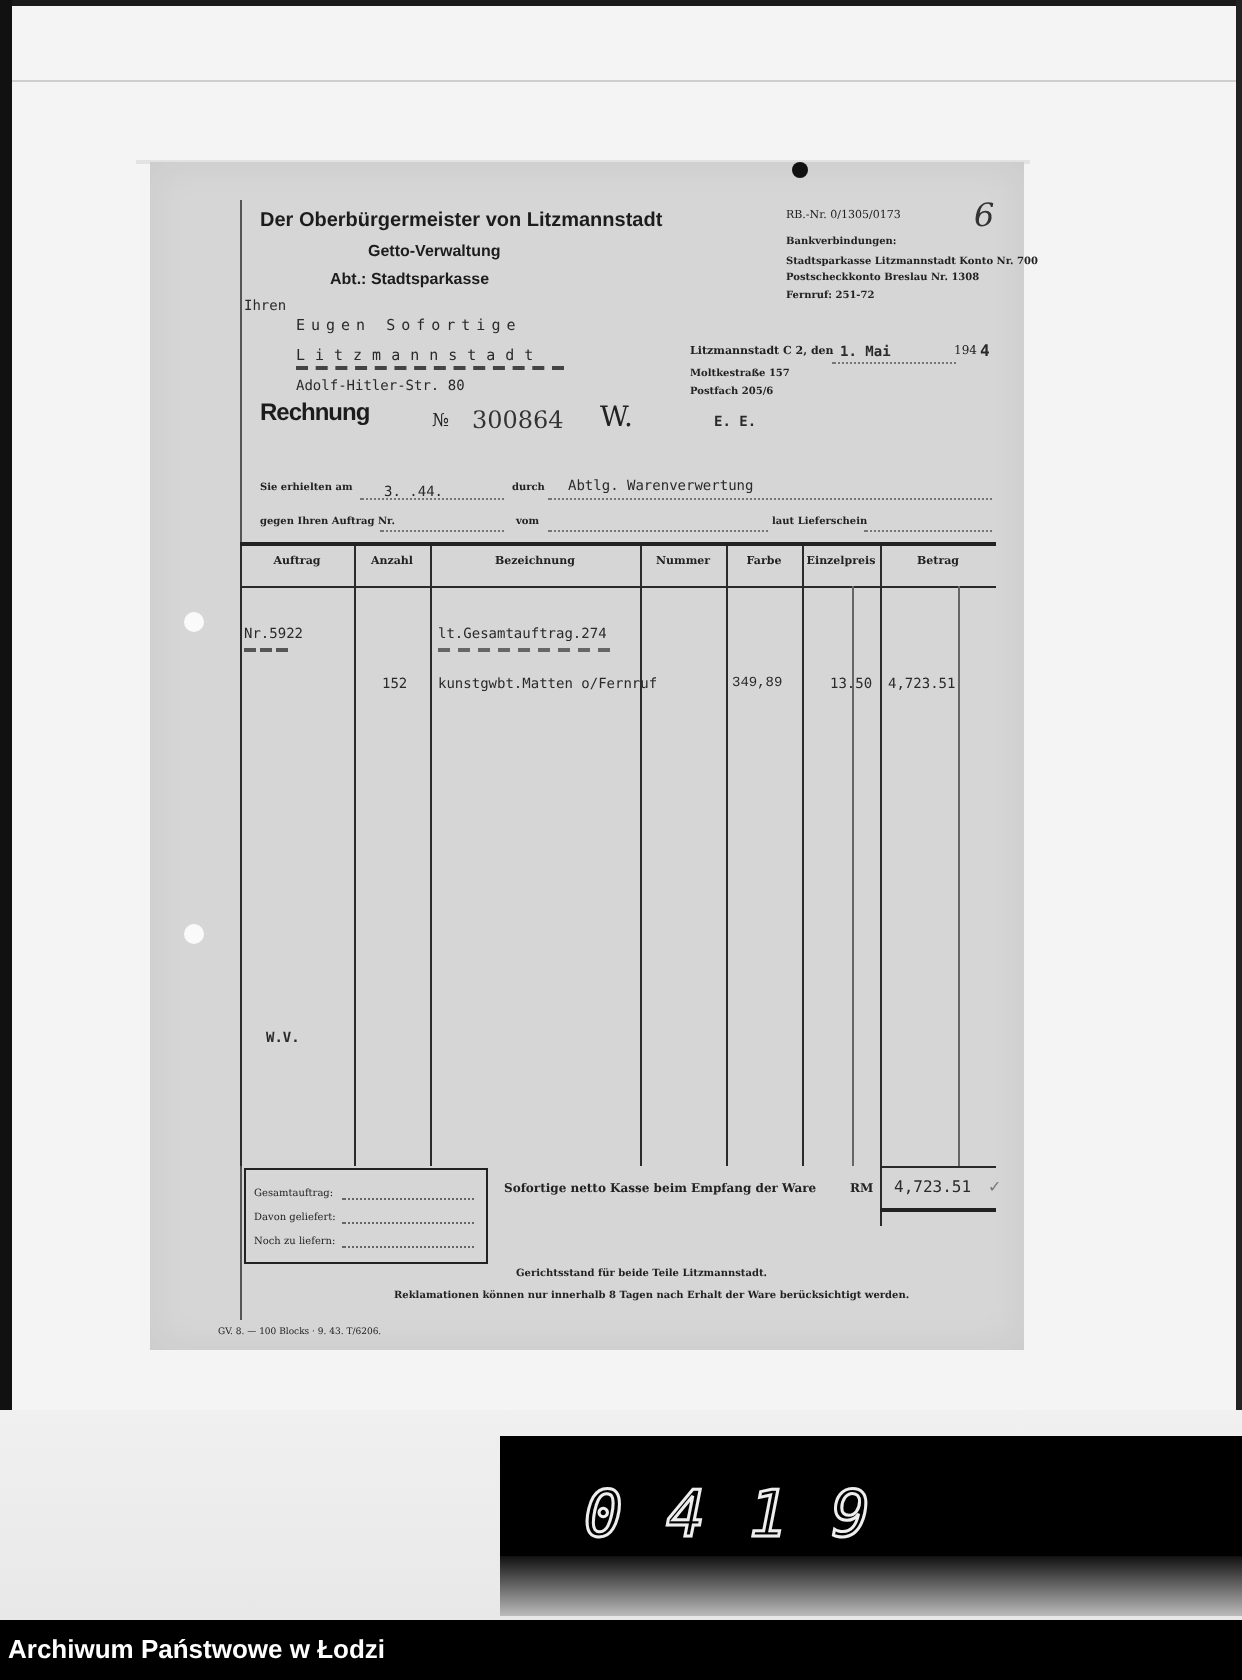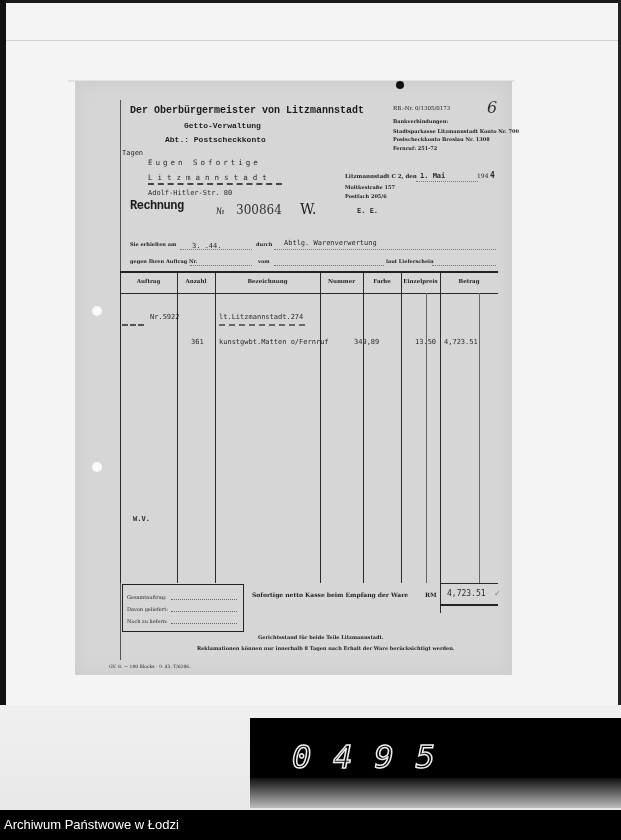--- a/index.html
+++ b/index.html
@@ -15,21 +15,21 @@
 
     .paper {
       position: absolute; left: 75px; top: 81px; width: 437px; height: 594px;
       background: #d6d6d6;
       box-shadow: inset 0 0 20px rgba(0,0,0,0.06);
     }
     .paper-edge { position: absolute; left: 68px; top: 80px; width: 447px; height: 2px; background: #e2e2e2; }
     .punch { position: absolute; width: 10px; height: 10px; border-radius: 50%; background: #fafafa; }
     .ink-dot { position: absolute; width: 8px; height: 8px; border-radius: 50%; background: #111; }
 
-    .fraktur { font-family: Liberation Mono, monospace; font-weight: bold; color: #1c1c1c; }
+    .fraktur { font-family: Liberation Sans, sans-serif; font-weight: bold; color: #1c1c1c; }
     .type { font-family: "DejaVu Sans Mono", monospace; color: #2a2a2a; }
     .small { font-family: "DejaVu Serif", serif; color: #222; }
     .abs { position: absolute; white-space: nowrap; }
 
     .dotted-line { position: absolute; border-bottom: 1px dotted #777; height: 0; }
     .vline { position: absolute; width: 1px; background: #2a2a2a; }
     .hline { position: absolute; height: 1px; background: #2a2a2a; }
     .thick { height: 2px; background: #222; }
 
     .th { position: absolute; top: 278px; font-size: 5.5px; font-weight: bold; text-align: center; color: #222; font-family: "DejaVu Serif", serif; }
@@ -42,21 +42,21 @@
     .counter-black { position: absolute; left: 250px; top: 718px; width: 371px; height: 60px; background: #000; }
     .counter-fade { position: absolute; left: 250px; top: 778px; width: 371px; height: 30px; background: linear-gradient(#111, #bbb); }
     .counter-digits {
       position: absolute; left: 292px; top: 738px;
       font-family: "DejaVu Sans Mono", monospace; font-size: 32px; letter-spacing: 22px;
       color: #000; -webkit-text-stroke: 1.5px #eee; font-style: italic;
     }
     .footer-bar { position: absolute; left: 0; top: 810px; width: 621px; height: 30px; background: #000; }
     .footer-text {
       position: absolute; left: 4px; top: 817px; color: #fff;
-      font-family: "Liberation Sans", sans-serif; font-weight: normal; font-size: 13px;
+      font-family: "Liberation Sans", sans-serif; font-weight: bold; font-size: 13px;
     }
   </style>
 </head>
 <body>
 
 <div class="frame-top"></div>
 <div class="frame-left"></div>
 <div class="frame-right"></div>
 <div class="scan-line"></div>
 
@@ -64,30 +64,30 @@
 <div class="paper"></div>
 
 <div class="ink-dot" style="left:396px; top:81px;"></div>
 <div class="punch" style="left:92px; top:306px;"></div>
 <div class="punch" style="left:92px; top:462px;"></div>
 
 <div class="vline" style="left:120px; top:100px; height:560px; background:#555;"></div>
 
 <div class="abs fraktur" style="left:130px; top:105px; font-size:10px;">Der Oberbürgermeister von Litzmannstadt</div>
 <div class="abs fraktur" style="left:184px; top:121px; font-size:8px;">Getto-Verwaltung</div>
-<div class="abs fraktur" style="left:165px; top:135px; font-size:8px;">Abt.: Postscheckkonto</div>
+<div class="abs fraktur" style="left:165px; top:135px; font-size:8px;">Abt.: Stadtsparkasse</div>
 
 <div class="abs small" style="left:393px; top:105px; font-size:5.5px;">RB.-Nr. 0/1305/0173</div>
 <div class="abs small" style="left:393px; top:118px; font-size:5px; font-weight:bold;">Bankverbindungen:</div>
 <div class="abs small" style="left:393px; top:128px; font-size:5px; font-weight:bold;">Stadtsparkasse Litzmannstadt Konto Nr. 700</div>
 <div class="abs small" style="left:393px; top:136px; font-size:5px; font-weight:bold;">Postscheckkonto Breslau Nr. 1308</div>
 <div class="abs small" style="left:393px; top:145px; font-size:5px; font-weight:bold;">Fernruf: 251-72</div>
 <div class="abs" style="left:487px; top:98px; font-size:16px; font-style:italic; font-family:'DejaVu Serif', serif; color:#333;">6</div>
 
-<div class="abs type" style="left:122px; top:149px; font-size:7px;">Tagen</div>
+<div class="abs type" style="left:122px; top:149px; font-size:7px;">Ihren</div>
 <div class="abs type" style="left:148px; top:158px; font-size:7.5px; letter-spacing:3px;">Eugen Sofortige</div>
 <div class="abs type" style="left:148px; top:173px; font-size:7.5px; letter-spacing:5px;">Litzmannstadt</div>
 <div class="abs" style="left:148px; top:183px; width:134px; border-bottom:2px dashed #444;"></div>
 <div class="abs type" style="left:148px; top:189px; font-size:7px;">Adolf-Hitler-Str. 80</div>
 
 <div class="abs small" style="left:345px; top:173px; font-size:5.5px; font-weight:bold;">Litzmannstadt C 2, den</div>
 <div class="abs type" style="left:420px; top:172px; font-size:7px; font-weight:bold;">1. Mai</div>
 <div class="dotted-line" style="left:416px; top:181px; width:62px;"></div>
 <div class="abs small" style="left:477px; top:172px; font-size:6px;">194</div>
 <div class="abs type" style="left:490px; top:171px; font-size:8px; font-weight:bold;">4</div>
@@ -128,29 +128,29 @@
 
 <div class="th" style="left:120px; width:57px;">Auftrag</div>
 <div class="th" style="left:177px; width:38px;">Anzahl</div>
 <div class="th" style="left:215px; width:105px;">Bezeichnung</div>
 <div class="th" style="left:320px; width:43px;">Nummer</div>
 <div class="th" style="left:363px; width:38px;">Farbe</div>
 <div class="th" style="left:401px; width:39px;">Einzelpreis</div>
 <div class="th" style="left:440px; width:58px;">Betrag</div>
 
 <div>
-  <div class="abs type" style="left:122px; top:313px; font-size:7px;padding-left:28px;">Nr.5922</div>
+  <div class="abs type" style="left:122px; top:313px; font-size:7px;">Nr.5922</div>
   <div class="abs" style="left:122px; top:324px; width:22px; border-bottom:2px dashed #555;"></div>
-  <div class="abs type" style="left:219px; top:313px; font-size:7px;">lt.Litzmannstadt.274</div>
+  <div class="abs type" style="left:219px; top:313px; font-size:7px;">lt.Gesamtauftrag.274</div>
   <div class="abs" style="left:219px; top:324px; width:86px; border-bottom:2px dashed #666;"></div>
 </div>
 <div>
-  <div class="abs type" style="left:191px; top:338px; font-size:7px;">361</div>
+  <div class="abs type" style="left:191px; top:338px; font-size:7px;">152</div>
   <div class="abs type" style="left:219px; top:338px; font-size:7px;">kunstgwbt.Matten o/Fernruf</div>
-  <div class="abs type" style="left:354px; top:338px; font-size:7px;">349,89</div>
+  <div class="abs type" style="left:366px; top:338px; font-size:7px;font-family:Liberation Mono, monospace;">349,89</div>
   <div class="abs type" style="left:415px; top:338px; font-size:7px;">13.50</div>
   <div class="abs type" style="left:444px; top:338px; font-size:7px;">4,723.51</div>
 </div>
 <div class="abs type" style="left:133px; top:515px; font-size:7px; font-weight:bold;">W.V.</div>
 
 <div class="sum-box">
   <div class="sum-row" style="top:9px;">Gesamtauftrag:</div>
   <div class="sum-line" style="top:14px;"></div>
   <div class="sum-row" style="top:21px;">Davon geliefert:</div>
   <div class="sum-line" style="top:26px;"></div>
@@ -165,16 +165,16 @@
 <div class="abs" style="left:494px; top:589px; font-size:8px; color:#777; font-family:'DejaVu Sans', sans-serif;">✓</div>
 <div class="hline thick" style="left:440px; top:604px; width:58px;"></div>
 
 <div class="abs small" style="left:258px; top:634px; font-size:5px; font-weight:bold;">Gerichtsstand für beide Teile Litzmannstadt.</div>
 <div class="abs small" style="left:197px; top:645px; font-size:5px; font-weight:bold;">Reklamationen können nur innerhalb 8 Tagen nach Erhalt der Ware berücksichtigt werden.</div>
 <div class="abs small" style="left:109px; top:664px; font-size:4.5px;">GV. 8. — 100 Blocks · 9. 43. T/6206.</div>
 
 <div class="counter-band"></div>
 <div class="counter-black"></div>
 <div class="counter-fade"></div>
-<div class="counter-digits">0495</div>
+<div class="counter-digits">0419</div>
 
 <div class="footer-bar"></div>
 <div class="footer-text">Archiwum Państwowe w Łodzi</div>
 
 </body></html>

